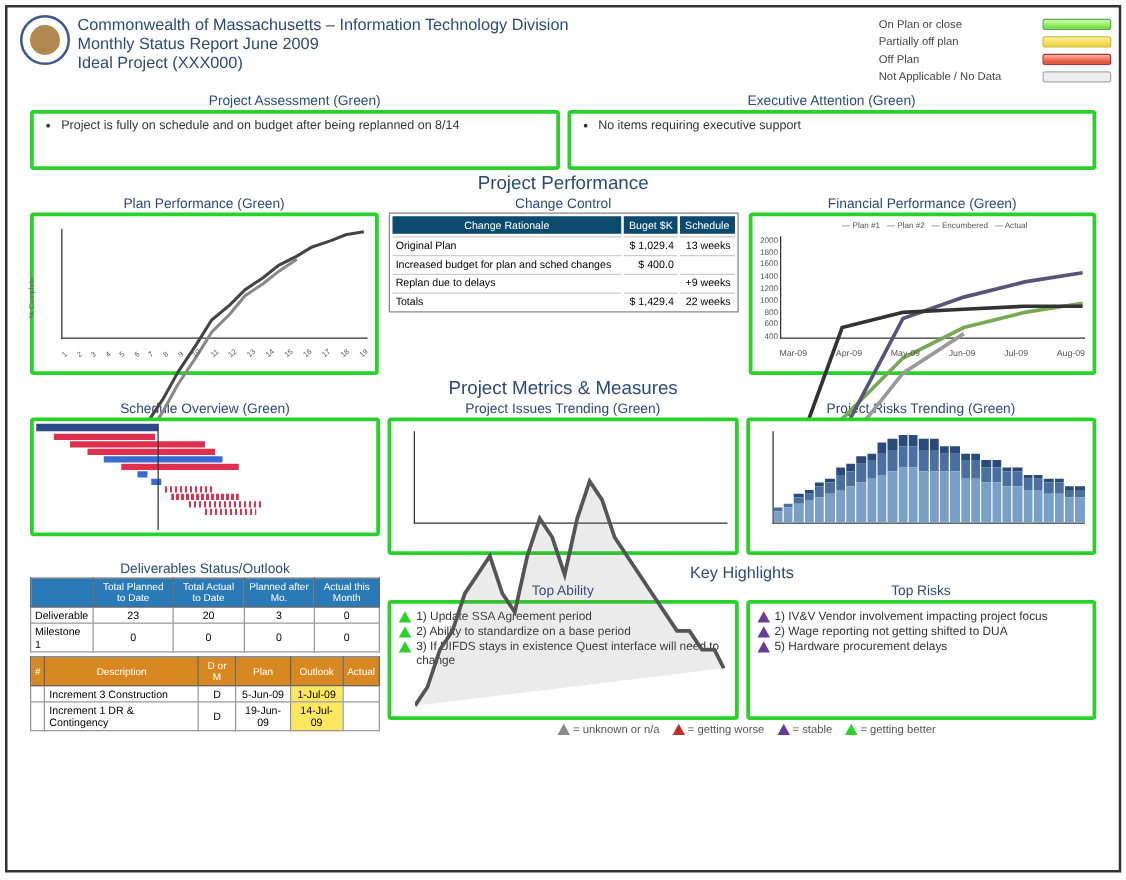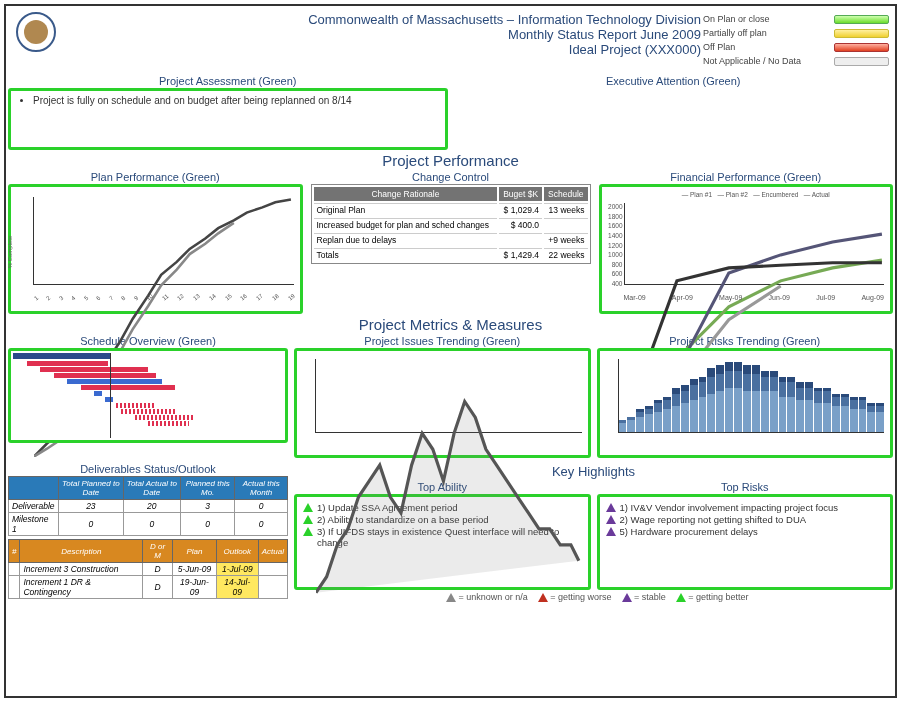--- a/index.html
+++ b/index.html
@@ -1,43 +1,43 @@
 <!DOCTYPE html>
 <html><head>
 <meta charset="utf-8">
 <style>
   * { box-sizing: border-box; margin: 0; padding: 0; }
   body { font-family: Arial, sans-serif; font-size: 10px; background: #fff; width: 901px; height: 704px; position: relative; }
   .page { border: 2px solid #333; margin: 4px; height: 694px; position: relative; background: #fff; }
   .header-row { display: flex; align-items: flex-start; padding: 4px; }
   .seal { width: 40px; height: 40px; border: 2px solid #3a5a8a; border-radius: 50%; display: flex; align-items: center; justify-content: center; background: #fff; margin: 2px 6px; flex-shrink: 0; }
   .seal::after { content: ""; width: 24px; height: 24px; border-radius: 50%; background: #b08850; }
-  .title-block { flex: 1; text-align: right; font-size: 13px; color: #2a4a7a; padding-top: 2px; }
+  .title-block { flex: 1; text-align: left; font-size: 13px; color: #2a4a7a; padding-top: 2px; }
   .legend-box { width: 190px; font-size: 9px; color: #444; padding: 2px; }
   .legend-row { display: flex; align-items: center; justify-content: space-between; height: 14px; }
   .legend-swatch { width: 55px; height: 9px; border-radius: 2px; margin-left: 4px; }
   .green-border { border: 3px solid #2ad12a; border-radius: 3px; background: #fff; }
   .section-title { text-align: center; font-size: 11px; color: #2a4a7a; margin: 1px 0; }
   .big-title { text-align: center; font-size: 15px; color: #2a4a7a; margin: 2px 0 1px; }
-  .row { display: flex; gap: 6px; padding: 0 2px; }
+  .row { display: flex; gap: 6px; padding: 0 18px; }
   .col { flex: 1; }
   .box { padding: 4px 8px; font-size: 10px; color: #333; }
   .chart-box { height: 130px; position: relative; }
   .chart-inner { position: absolute; inset: 10px 6px 26px 22px; border-left: 1px solid #333; border-bottom: 1px solid #333; }
   .chart-box .ylabel { position: absolute; left: -1px; top: 50%; transform: rotate(-90deg) translateX(-50%); transform-origin: left; font-size: 6px; white-space: nowrap; color: #666; }
   .tick-row { position: absolute; left: 22px; right: 6px; bottom: 8px; display: flex; justify-content: space-between; font-size: 6px; color: #555; }
   .tick-row span { transform: rotate(-40deg); transform-origin: top left; }
   svg { position: absolute; inset: 0; }
   .mini-table { width: 280px; margin: 0 auto; font-size: 8.5px; border: 1px solid #888; }
-  .mini-table th { background: #737373; color: #fff; font-weight: normal; padding: 2px; }
+  .mini-table th { background: #0c4a6e; color: #fff; font-weight: normal; padding: 2px; }
   .mini-table td { padding: 1px 3px; border-top: 1px solid #ccc; }
   .gantt-box { height: 95px; position: relative; padding: 2px; }
   .gantt-row { height: 5px; margin: 1px 0; position: relative; }
   .gbar { position: absolute; height: 5px; top: 0; }
-  .deliv-table { font-size: 8.5px; border-collapse: collapse; width: 100%; font-style: italic; }
+  .deliv-table { font-size: 8.5px; border-collapse: collapse; width: 100%; }
   .deliv-table th { background: #2a7ab8; color: #fff; padding: 2px 3px; border: 1px solid #666; font-size: 8px; font-weight: normal; }
   .deliv-table td { border: 1px solid #999; padding: 1px 3px; text-align: center; }
   .sched-table th { background: #d88820; }
   .highlight-box { padding: 4px 6px; font-size: 9.5px; color: #333; }
   .hl-row { display: flex; align-items: flex-start; margin: 1px 0; }
   .tri { width: 0; height: 0; border-left: 5px solid transparent; border-right: 5px solid transparent; margin: 1px 4px 0 0; flex-shrink: 0; }
   .tri.g { border-bottom: 9px solid #2ad12a; }
   .tri.p { border-bottom: 9px solid #6a3a9a; }
   .tri.r { border-bottom: 9px solid #c03020; }
   .tri.gr { border-bottom: 9px solid #888; }
@@ -73,28 +73,33 @@
       <div class="legend-row">
           <span>Not Applicable / No Data</span>
           <span class="legend-swatch" style="background:#eee;border:1px solid #aaa;"></span>
         </div>
     </div>
   </div>
 
   <div class="row">
     <div class="col">
       <div class="section-title">Project Assessment (Green)</div>
-      <div class="green-border box" style="height:62px">
+      <div class="green-border box" style="height:48px">
         <ul style="margin-left:14px">
             <li>Project is fully on schedule and on budget after being replanned on 8/14</li>
           </ul>
       </div>
     </div>
     <div class="col">
       <div class="section-title">Executive Attention (Green)</div>
+      <div class="green-border box" style="height:48px">
+        <ul style="margin-left:14px">
+            <li>No items requiring executive support</li>
+          </ul>
+      </div>
     </div>
   </div>
 
   <div class="big-title">Project Performance</div>
   <div class="row">
     <div class="col" style="flex:1.05">
       <div class="section-title">Plan Performance (Green)</div>
       <div class="green-border chart-box">
         <div class="ylabel">% Complete</div>
         <div class="chart-inner">
@@ -421,21 +426,21 @@
 
   <div class="row" style="margin-top:4px">
     <div style="width:280px">
       <div class="section-title">Deliverables Status/Outlook</div>
       <table class="deliv-table">
         <tbody>
             <tr>
           <th></th>
           <th>Total Planned to Date</th>
           <th>Total Actual to Date</th>
-          <th>Planned this Mo.</th>
+          <th>Planned after Mo.</th>
           <th>Actual this Month</th>
         </tr>
         <tr>
               <td style="text-align:left">Deliverable</td>
               <td>23</td>
               <td>20</td>
               <td>3</td>
               <td>0</td>
             </tr>
         <tr>

